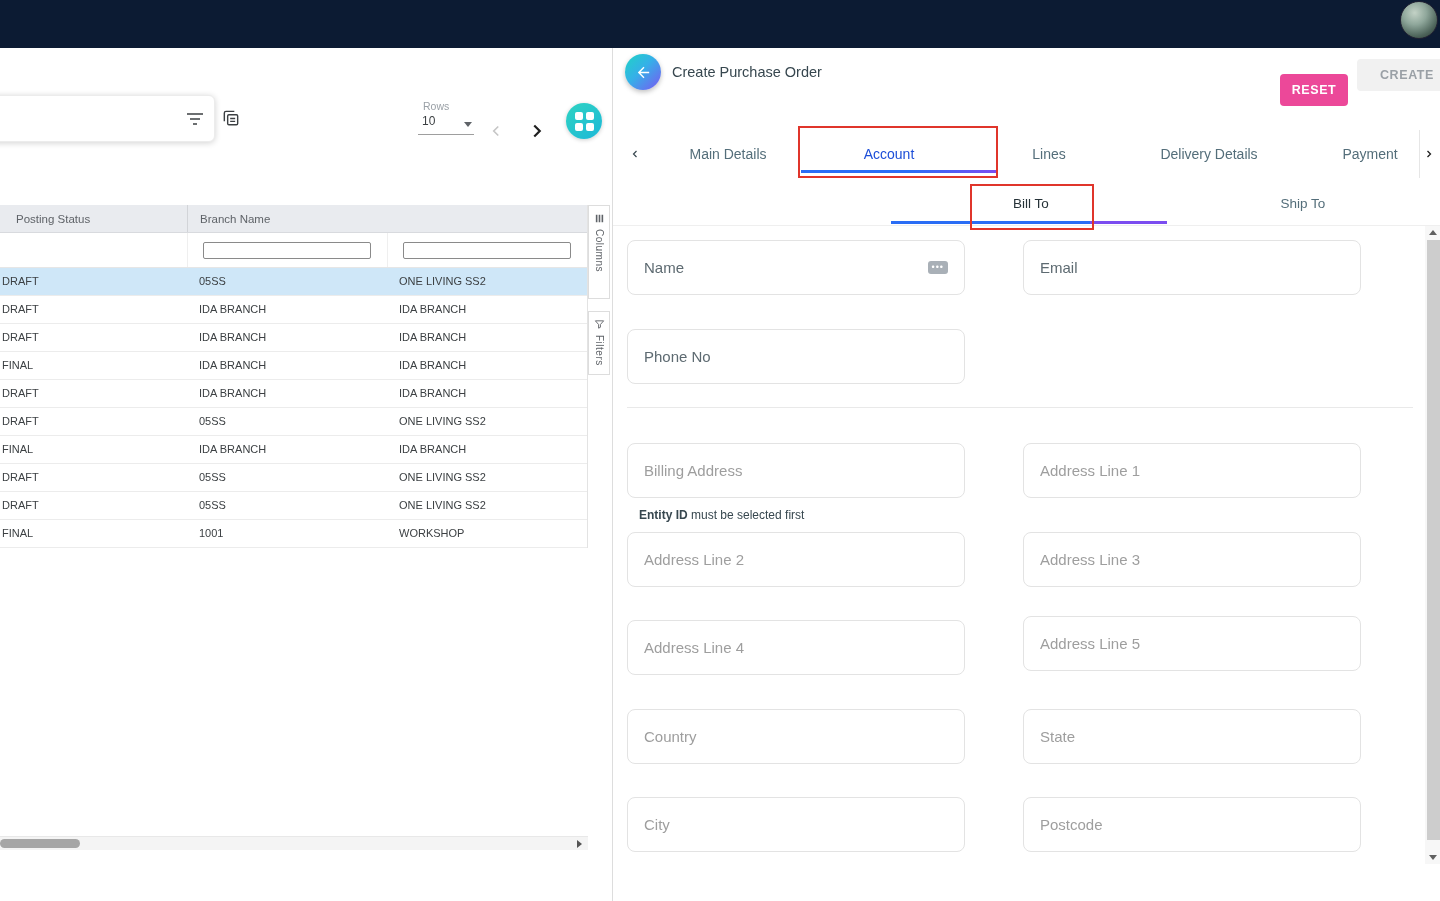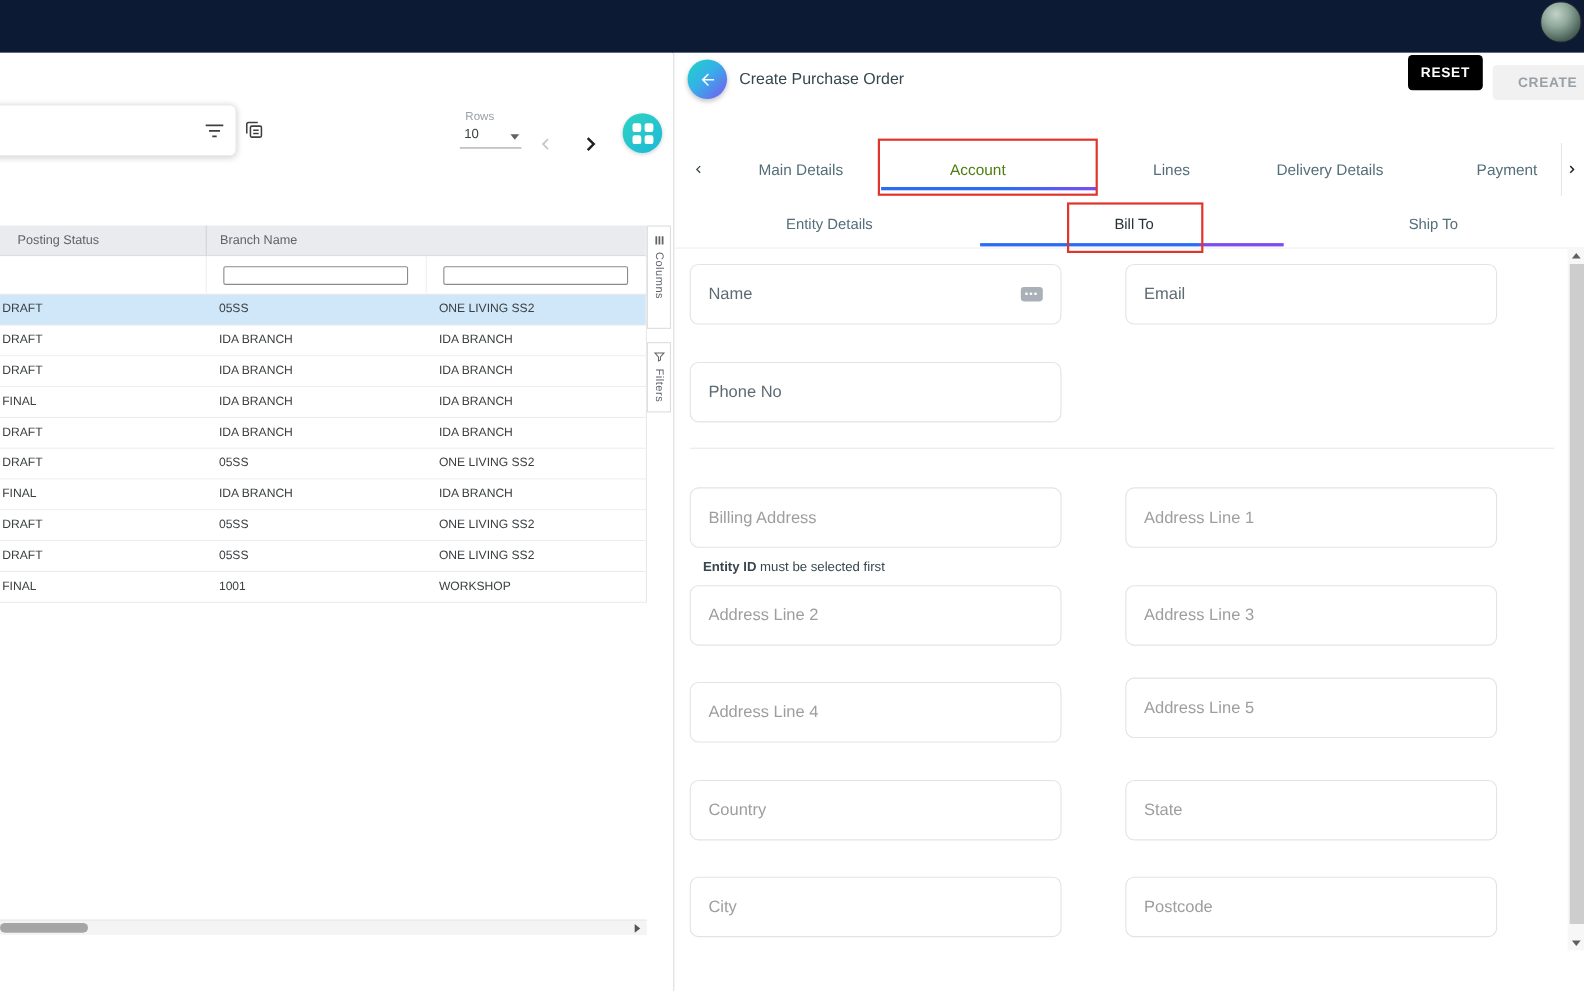--- a/index.html
+++ b/index.html
@@ -47,27 +47,27 @@
 
 .hbar{position:absolute;left:0;top:788px;width:588px;height:14px;background:#f4f4f4;border-top:1px solid #e8e8e8}
 .hthumb{position:absolute;left:0;top:2px;width:80px;height:9px;border-radius:5px;background:#a6a6a6}
 .harrow{position:absolute;left:577px;top:3px;width:0;height:0;border-top:4px solid transparent;border-bottom:4px solid transparent;border-left:5px solid #555}
 
 
 .right{position:absolute;left:612px;top:48px;width:828px;height:853px;background:#fff;border-left:1px solid #ddd;overflow:hidden}
 .backbtn{position:absolute;left:12px;top:6px;width:36px;height:36px;border-radius:50%;
   background:linear-gradient(135deg,#1fd4c5 0%,#35b0e8 45%,#7b57f2 100%);display:flex;align-items:center;justify-content:center;box-shadow:0 2px 5px rgba(0,0,0,.25);cursor:pointer}
 .po-title{position:absolute;left:59px;top:16px;font-size:14.5px;color:#37474f}
-.btn-reset{position:absolute;left:667px;top:2px;width:68px;height:32px;background:#000000;border-radius:4px;color:#fff;font-size:12.5px;font-weight:bold;text-align:center;line-height:32px;letter-spacing:.6px;cursor:pointer}
+.btn-reset{position:absolute;left:667px;top:26px;width:68px;height:32px;background:#ec4899;border-radius:4px;color:#fff;font-size:12.5px;font-weight:bold;text-align:center;line-height:32px;letter-spacing:.6px;cursor:pointer}
 .btn-create{position:absolute;left:744px;top:11px;width:100px;height:32px;background:#f1f1f1;border-radius:4px;color:#9aa0a6;font-size:12.5px;font-weight:bold;text-align:center;line-height:32px;letter-spacing:.6px}
 
 .tabsrow{position:absolute;left:0;top:82px;width:828px;height:48px}
 .tab{position:absolute;top:0;height:48px;line-height:48px;text-align:center;font-size:14px;color:#546e7a;width:140px;white-space:nowrap;cursor:pointer}
-.tab.active{color:#4d7c0f}
-.t0{left:45px}.t1{left:206px}.t2{left:382px}.t3{left:526px}.t4{left:687px}
+.tab.active{color:#1d4ed8}
+.t0{left:45px}.t1{left:206px}.t2{left:366px}.t3{left:526px}.t4{left:687px}
 .tnav{position:absolute;top:15px;cursor:pointer}
 .tnav.prev{left:16px}
 .tnav.next{left:810px}
 .tnav-border{position:absolute;left:806px;top:0;height:48px;border-left:1px solid #e6e6e6}
 .tab-ink{position:absolute;left:188px;top:122px;width:196px;height:3px;background:linear-gradient(90deg,#2a6df5 0%,#2a6df5 55%,#7b4df0 100%)}
 
 .subtabsrow{position:absolute;left:0;top:134px;width:828px;height:44px;border-bottom:1px solid #efefef}
 .subtab{position:absolute;top:0;height:44px;line-height:44px;text-align:center;font-size:13.5px;color:#546e7a;width:250px;cursor:pointer}
 .subtab.active{color:#263238}
 .s0{left:16px}.s1{left:293px}.s2{left:565px}
@@ -256,21 +256,20 @@
     <span class="tnav-border"></span>
     <span class="tnav next">
       <svg width="12" height="18" viewBox="0 0 24 24" fill="none" stroke="#1f1f1f" stroke-width="2.6">
           <path d="M9 6l6 6-6 6"></path>
         </svg>
     </span>
   </div>
   <div class="tab-ink"></div>
 
   <div class="subtabsrow">
-    <div class="subtab s0">Entity Details</div>
     <div class="subtab s1 active">Bill To</div>
     <div class="subtab s2">Ship To</div>
   </div>
   <div class="subtab-ink"></div>
 
   <div class="annot annot-account"></div>
   <div class="annot annot-billto"></div>
 
   <div class="fld dark p-name">
     <span>Name</span>

